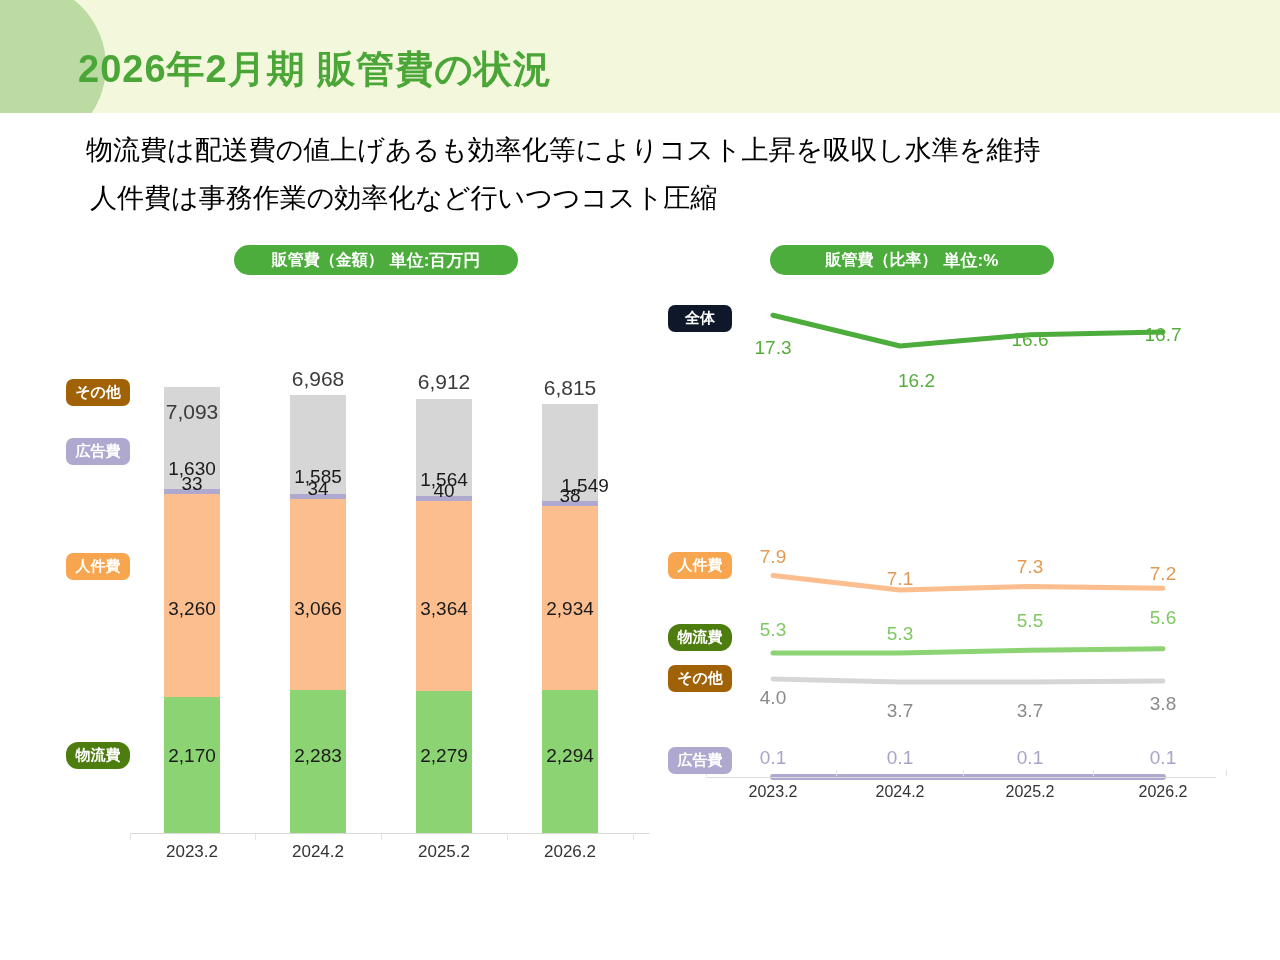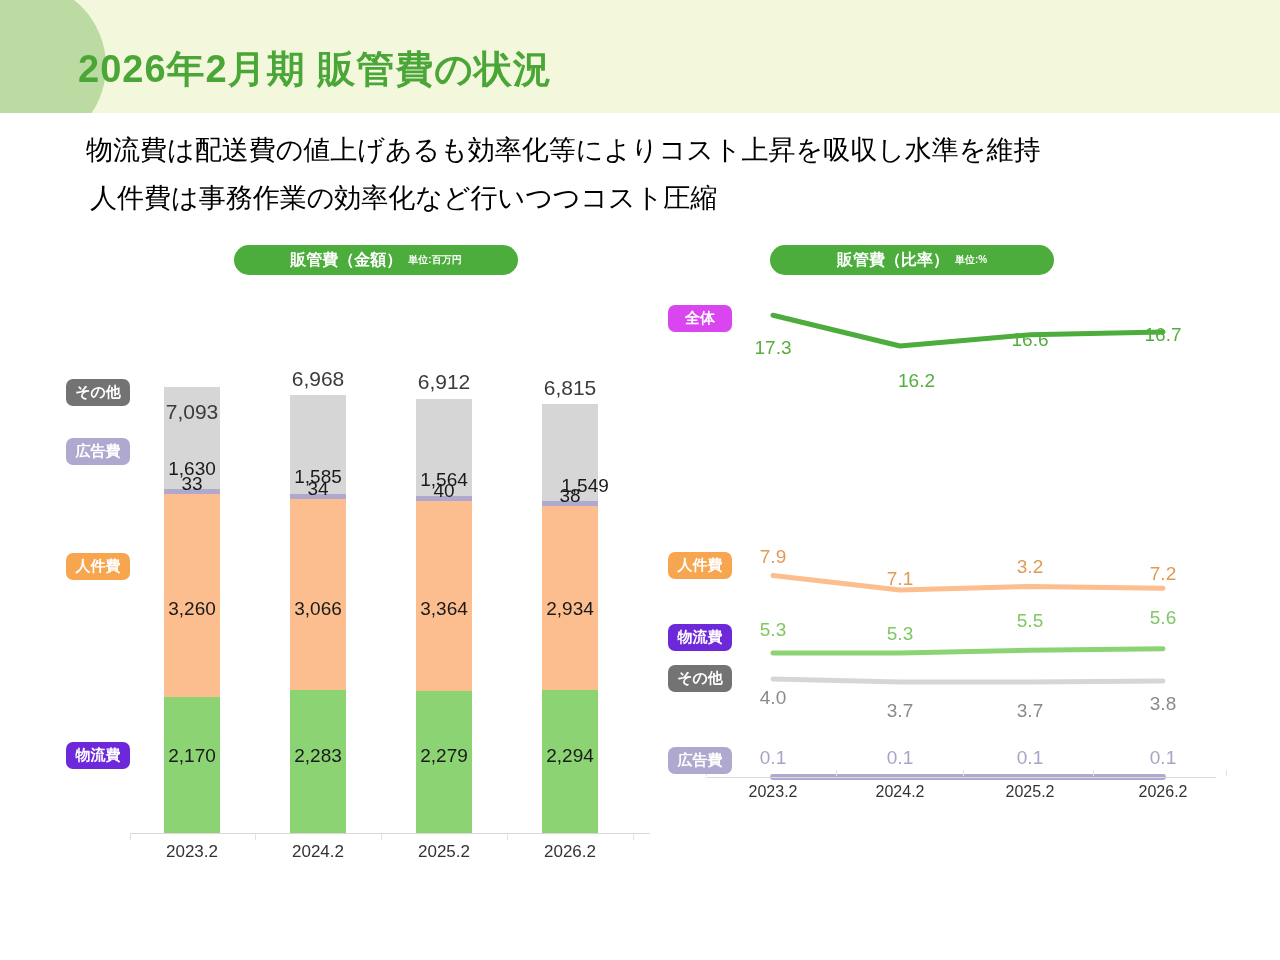--- a/index.html
+++ b/index.html
@@ -38,21 +38,21 @@
   
   .section-pill {
     position: absolute; height: 30px; border-radius: 15px;
     background: #4cad3c; color: #fff;
     display: flex; align-items: center; justify-content: center;
     white-space: nowrap;
   }
   #pill-amount { left: 234px; top: 245px; width: 284px; }
   #pill-ratio  { left: 770px; top: 245px; width: 284px; }
   .pill-main { font-size: 16px; font-weight: bold; }
-  .pill-unit { font-size: 10px; font-weight: bold; margin-left: 6px; }
+  .pill-unit { font-size: 17px; font-weight: bold; margin-left: 6px; }
 
   
   #left-chart { position: absolute; left: 0; top: 290px; width: 660px; height: 570px; }
   #left-axis {
     position: absolute; left: 130px; top: 543px; width: 520px; height: 1px;
     background: #d9d9d9;
   }
   .bar-seg { position: absolute; width: 56px; left: 0; }
   .seg-other { background: #d6d6d6; }
   .seg-ad    { background: #b0a9cf; }
@@ -73,25 +73,25 @@
   }
   .axis-tick { position: absolute; width: 1px; height: 7px; background: #e2e2e2; top: 543px; }
 
   
   .chip {
     position: absolute; border-radius: 7px; color: #fff;
     font-size: 15px; font-weight: bold;
     display: flex; align-items: center; justify-content: center;
     height: 27px; width: 64px; white-space: nowrap;
   }
-  .chip-other { background: #737373; }
+  .chip-other { background: #a16207; }
   .chip-ad    { background: #b0a9cf; }
   .chip-labor { background: #f7a64f; }
-  .chip-logi  { background: #6d28d9; }
-  .chip-all   { background: #d946ef; font-family: Liberation Serif, serif; }
+  .chip-logi  { background: #4d7c0f; border-radius: 12px; }
+  .chip-all   { background: #0f172a; font-family: Liberation Serif, serif; }
 
   
   #right-chart { position: absolute; left: 0; top: 0; width: 1280px; height: 960px; pointer-events: none; }
   #right-axis {
     position: absolute; left: 706px; top: 777px; width: 510px; height: 1px; background: #dcdcdc;
   }
   .rtick {
     position: absolute; font-size: 16px; color: #333;
     width: 100px; text-align: center; top: 783px;
   }
@@ -203,21 +203,21 @@
     <div class="raxis-tick" style="left: 1226px;"></div>
     <div class="raxis-tick" style="left: 706px;"></div>
   </div>
 <div id="right-labels">
     <div class="dlabel dl-all" style="left: 738px; top: 337.2px; text-align: center;">17.3</div>
     <div class="dlabel dl-all" style="left: 865px; top: 370px; text-align: right;">16.2</div>
     <div class="dlabel dl-all" style="left: 995px; top: 328.8px;">16.6</div>
     <div class="dlabel dl-all" style="left: 1128px; top: 324px;">16.7</div>
     <div class="dlabel dl-labor" style="left: 738px; top: 545.6px;">7.9</div>
     <div class="dlabel dl-labor" style="left: 865px; top: 568px;">7.1</div>
-    <div class="dlabel dl-labor" style="left: 995px; top: 556.4px;">3.2</div>
+    <div class="dlabel dl-labor" style="left: 995px; top: 556.4px;">7.3</div>
     <div class="dlabel dl-labor" style="left: 1128px; top: 563.2px;">7.2</div>
     <div class="dlabel dl-logi" style="left: 738px; top: 619px;">5.3</div>
     <div class="dlabel dl-logi" style="left: 865px; top: 623px;">5.3</div>
     <div class="dlabel dl-logi" style="left: 995px; top: 610.2px;">5.5</div>
     <div class="dlabel dl-logi" style="left: 1128px; top: 606.8px;">5.6</div>
     <div class="dlabel dl-other" style="left: 738px; top: 687px;">4.0</div>
     <div class="dlabel dl-other" style="left: 865px; top: 700px;">3.7</div>
     <div class="dlabel dl-other" style="left: 995px; top: 700px;">3.7</div>
     <div class="dlabel dl-other" style="left: 1128px; top: 693px;">3.8</div>
     <div class="dlabel dl-ad" style="left: 738px; top: 747px;">0.1</div>

